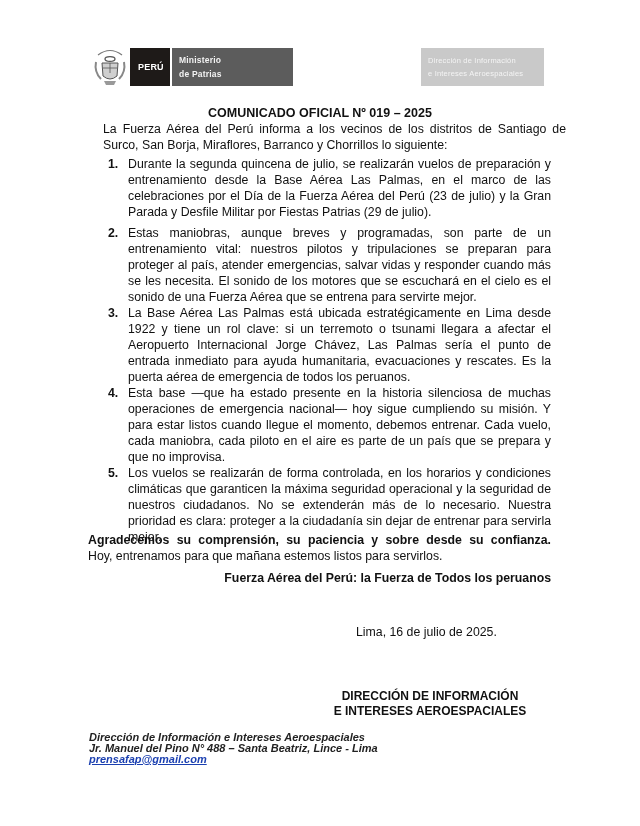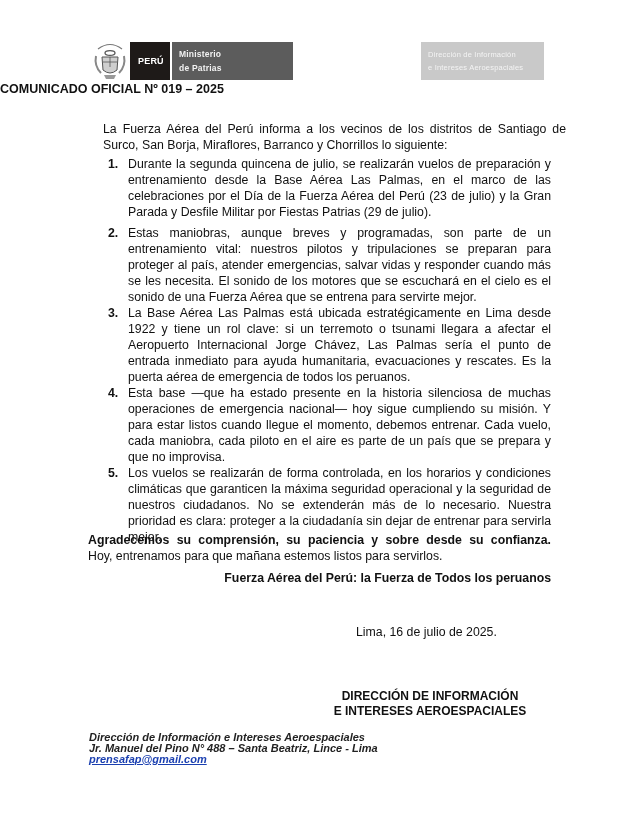--- a/index.html
+++ b/index.html
@@ -1,28 +1,28 @@
 <!DOCTYPE html>
 <html><head>
 <meta charset="utf-8">
 <style>
   html, body { margin:0; padding:0; background:#ffffff; }
   body { width:640px; height:826px; position:relative; overflow:hidden;
          font-family:"Liberation Sans", sans-serif; color:#111; }
-  .header { position:absolute; top:40px; left:90px; height:42px; width:455px; }
+  .header { position:absolute; top:46px; left:90px; height:42px; width:455px; }
   .crest { position:absolute; left:2px; top:0; width:36px; height:42px; }
   .band { position:absolute; top:2px; height:38px; box-sizing:border-box; padding:5px 6px 0 7px;
           font-size:8.5px; font-weight:bold; line-height:14px; letter-spacing:0.2px; }
   .b-peru { left:40px; width:40px; background:#1e1a18; color:#fff; font-size:9px; padding:12px 0 0 8px; }
   .b-min  { left:82px; width:121px; background:#5c5c5c; color:#f2f2f2; }
   .b-fap  { left:206px; width:122px; background:#8e8e8e; color:#fafafa; }
   .b-dir  { left:331px; width:123px; background:#c9c9c9; color:#f4f4f4; font-weight:normal; font-size:7.5px; line-height:13px; padding-top:6px; }
   .band span { display:block; }
 
-  .title { position:absolute; top:82px; left:0; width:640px; text-align:left;
+  .title { position:absolute; top:106px; left:0; width:640px; text-align:center;
            font-weight:bold; font-size:12.5px; }
   .p { position:absolute; font-size:12.3px; line-height:16px; text-align:justify; }
   .intro { top:121px; left:88px; width:463px;margin-left:15px; }
   .li { position:absolute; left:108px; width:443px; font-size:12.3px; line-height:16px; }
   .li .num { position:absolute; left:0; top:0; font-weight:bold; }
   .li .txt { position:absolute; left:20px; width:423px; text-align:justify; text-align-last:left; }
   .closing { top:532px; left:88px; width:463px; }
   .closing .bold { font-weight:bold; display:block; text-align:justify; text-align-last:justify; }
   .motto { position:absolute; top:571px; left:88px; width:463px; text-align:right; font-weight:bold; font-size:12.3px; }
   .date { position:absolute; top:625px; left:356px; font-size:12.3px; }

